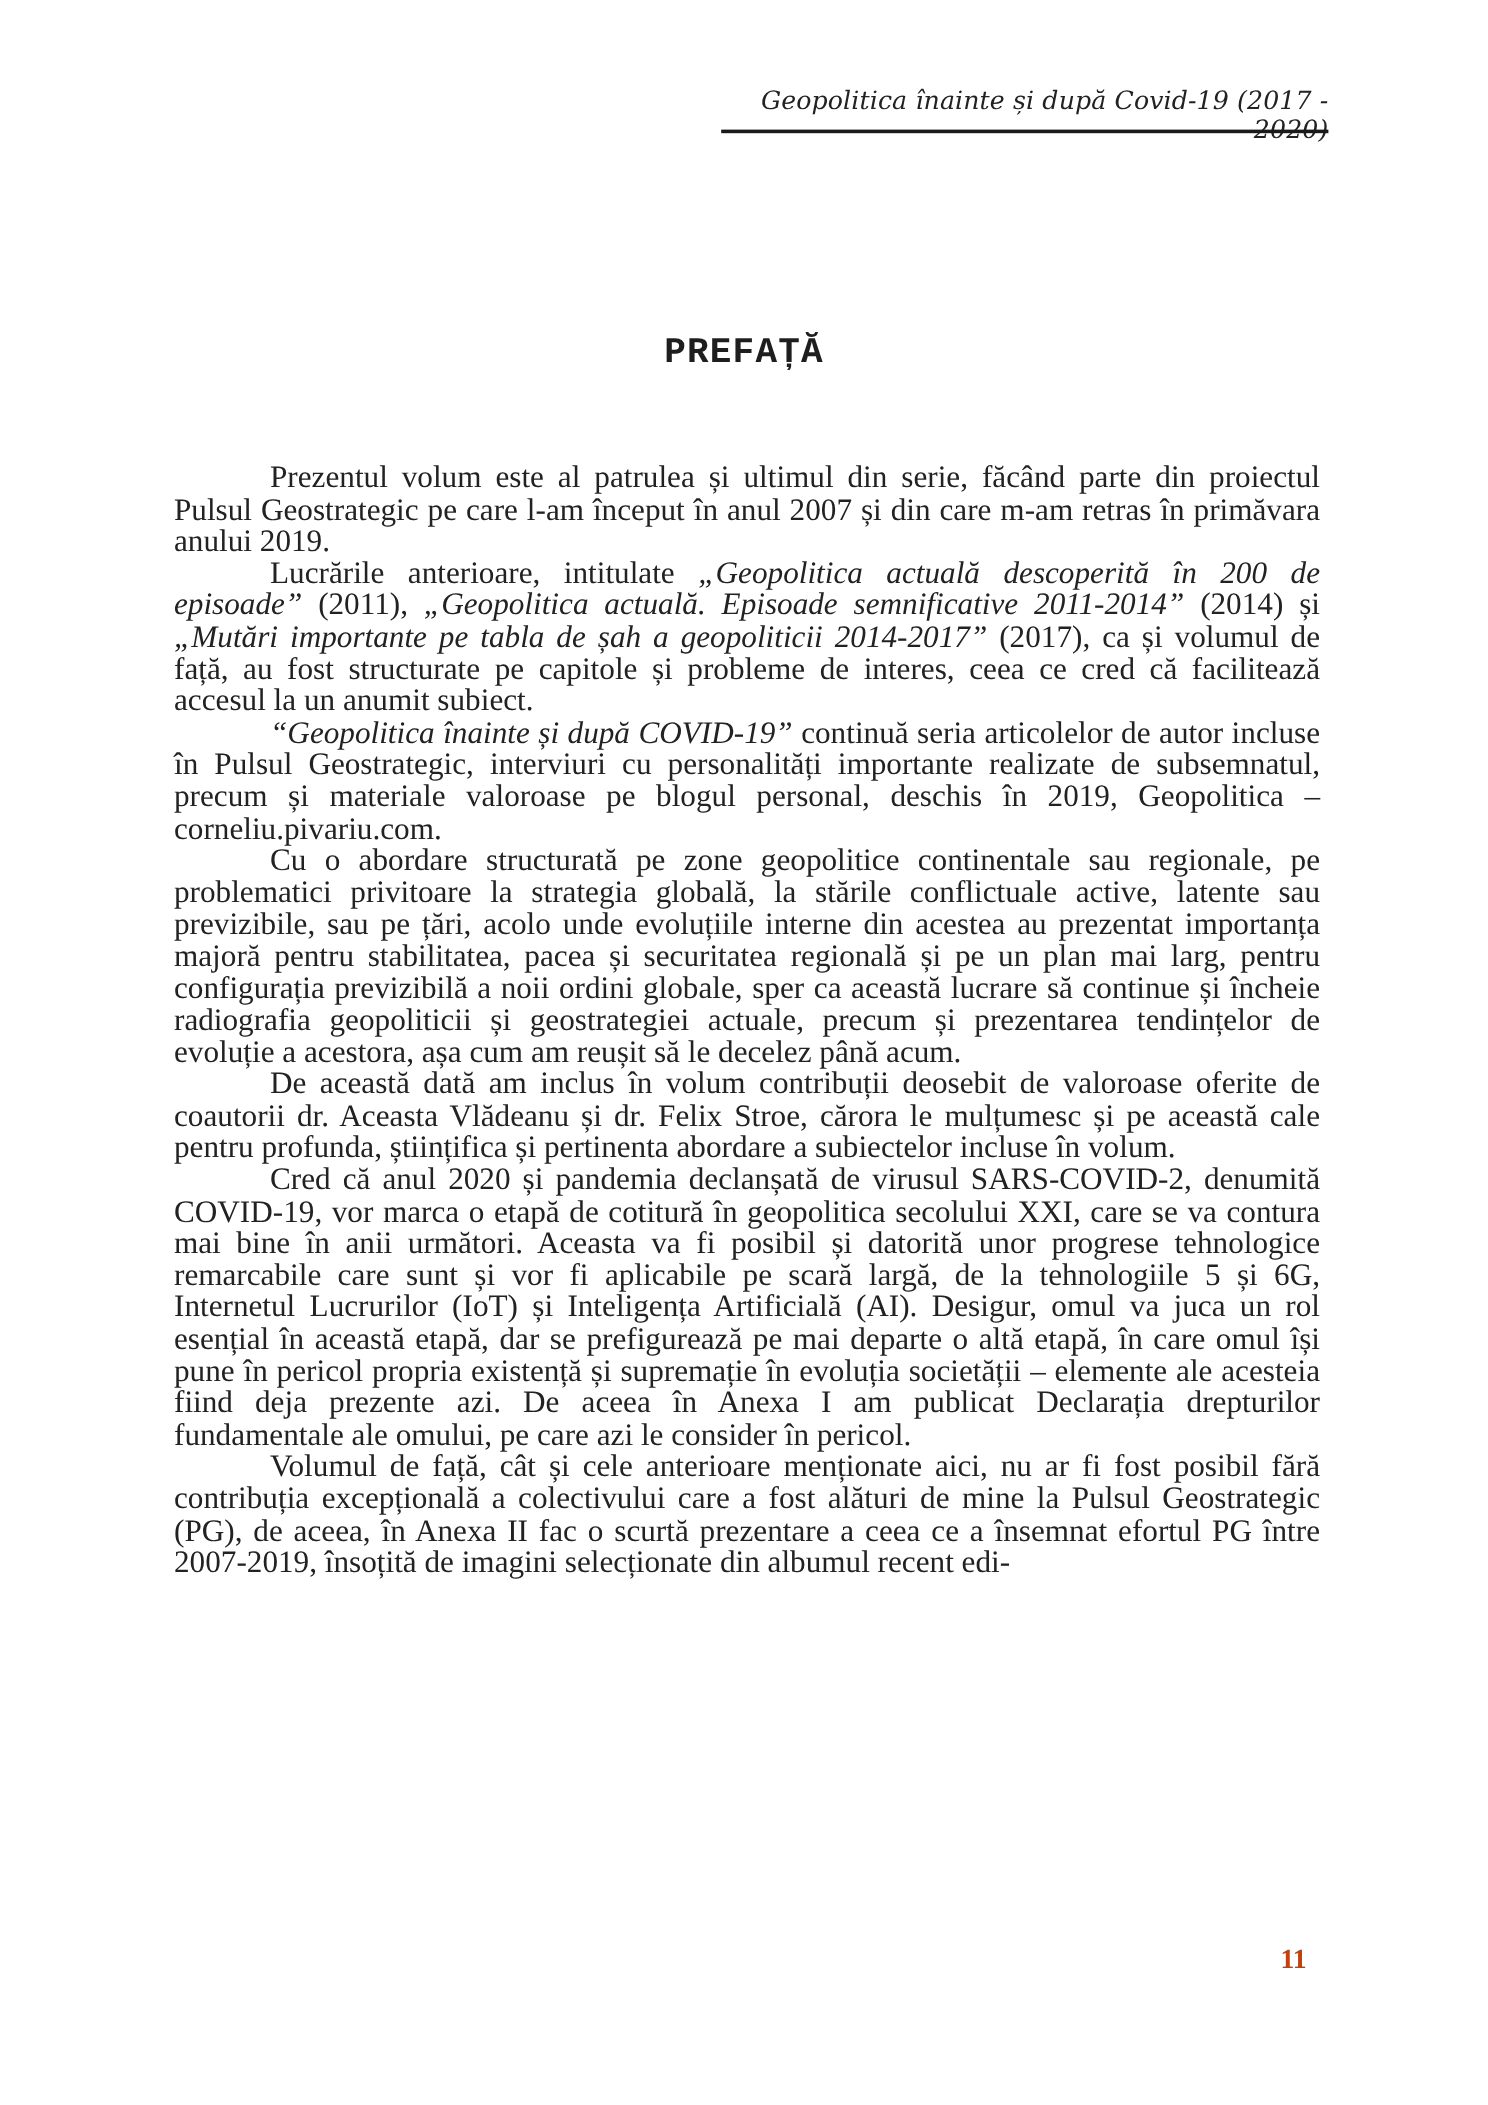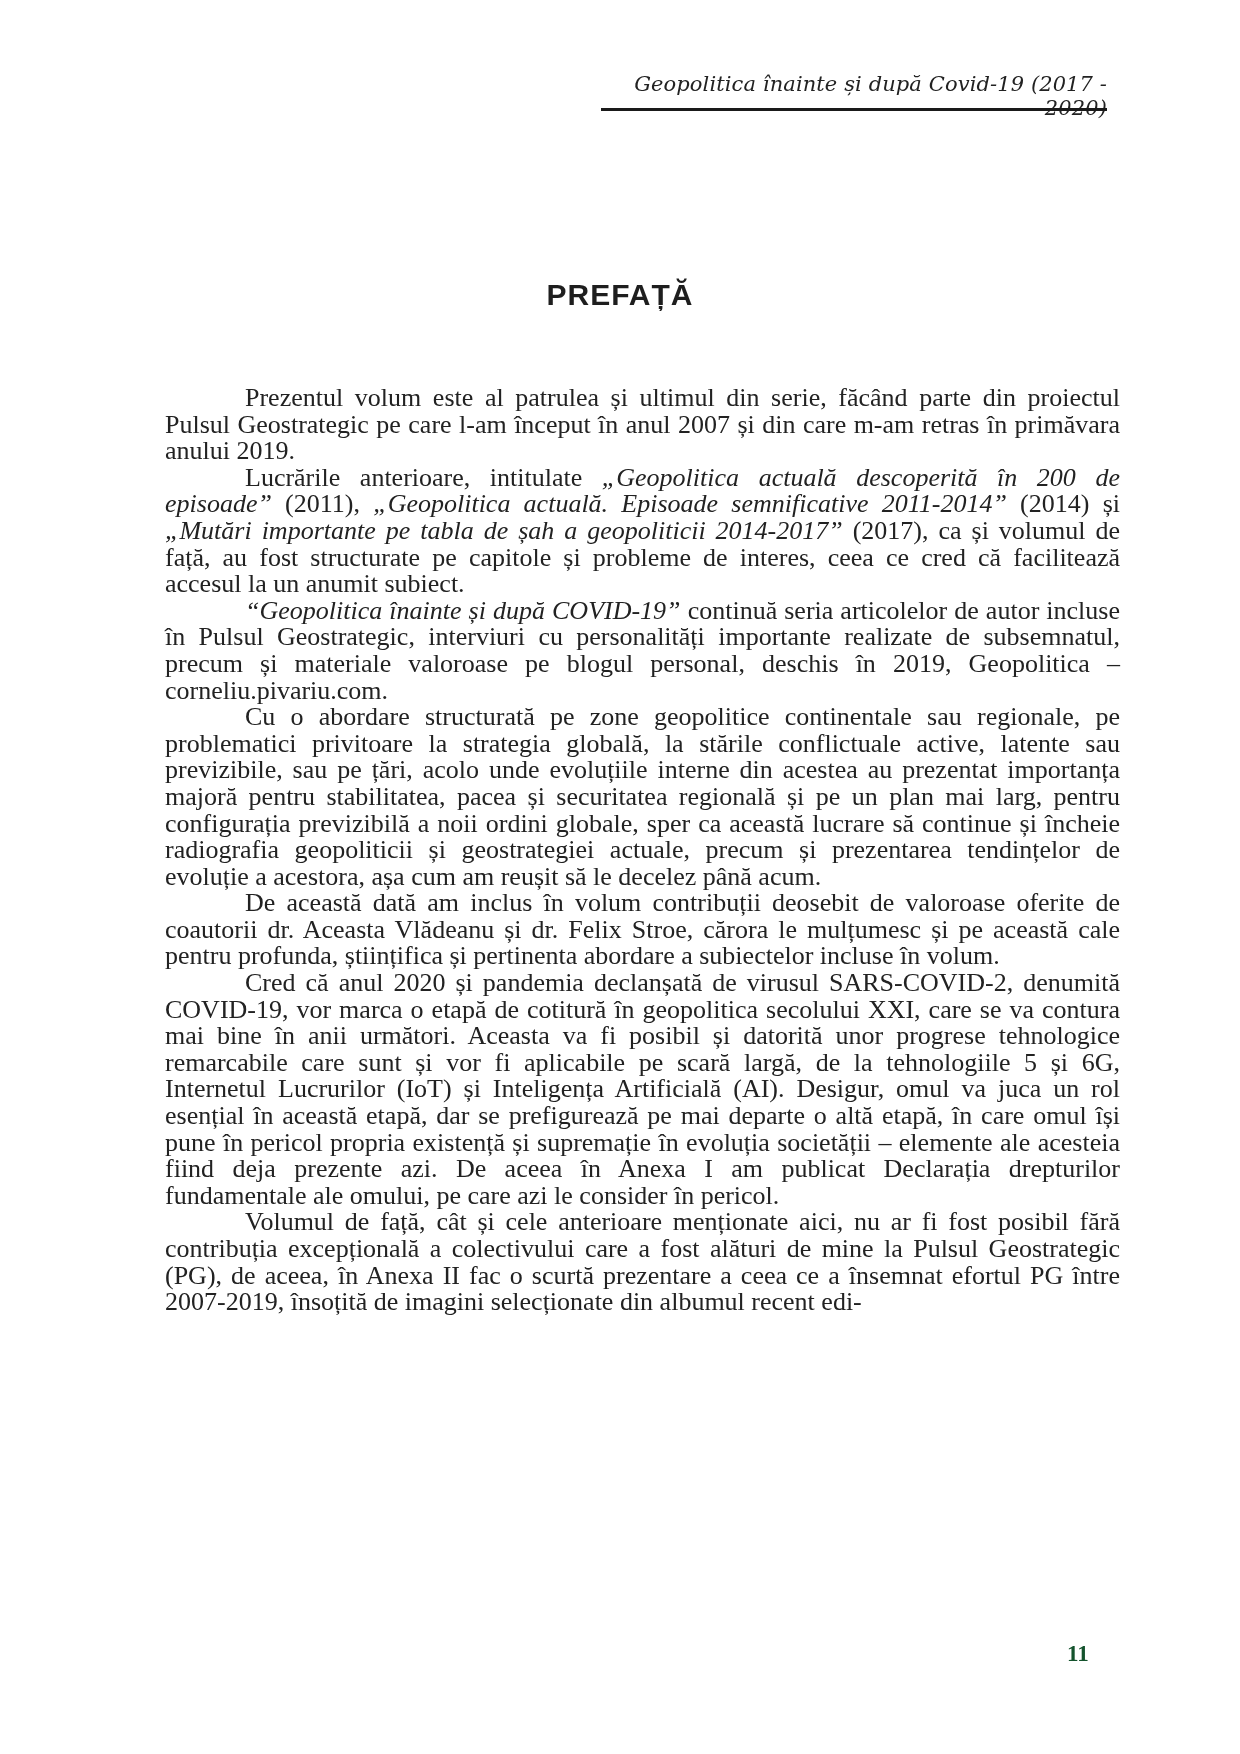--- a/index.html
+++ b/index.html
@@ -8,33 +8,33 @@
     position: absolute; left: 600px; top: 72px; width: 507px;
     text-align: right;
     font-family: "DejaVu Serif", serif; font-style: italic; font-size: 21px;
     color: #222; letter-spacing: 0.1px;
   }
   .running-rule {
     position: absolute; left: 601px; top: 108px; width: 506px; height: 3px; background: #1a1a1a;
   }
   .title {
     position: absolute; left: 0; width: 1240px; top: 258px; text-align: center;
-    font-family: Liberation Sans, sans-serif; font-weight: bold; font-size: 30px;
+    font-family: Liberation Mono, monospace; font-weight: bold; font-size: 30px;
     letter-spacing: 1px; color: #1e1e1e;
   }
   .body-text {
     position: absolute; left: 145px; top: 385px; width: 955px;
     font-family: "Liberation Serif", serif; font-size: 26px; line-height: 26.6px;
-    text-align: justify; color: #222; margin-left: 20px;
+    text-align: justify; color: #222;
   }
   .body-text p { margin: 0; text-indent: 80px; }
   .body-text i { font-style: italic; }
   .page-number {
     position: absolute; left: 1067px; top: 1620px;
-    font-family: "Liberation Serif", serif; font-weight: bold; font-size: 23px; color: #14532d; margin-top: 21px;
+    font-family: "Liberation Serif", serif; font-weight: bold; font-size: 23px; color: #c2410c;
   }
 </style>
 </head>
 <body>
 
 <div class="running-head">Geopolitica înainte și după Covid-19 (2017 - 2020)</div>
 <div class="running-rule"></div>
 
 <h1 class="title">PREFAȚĂ</h1>
 

